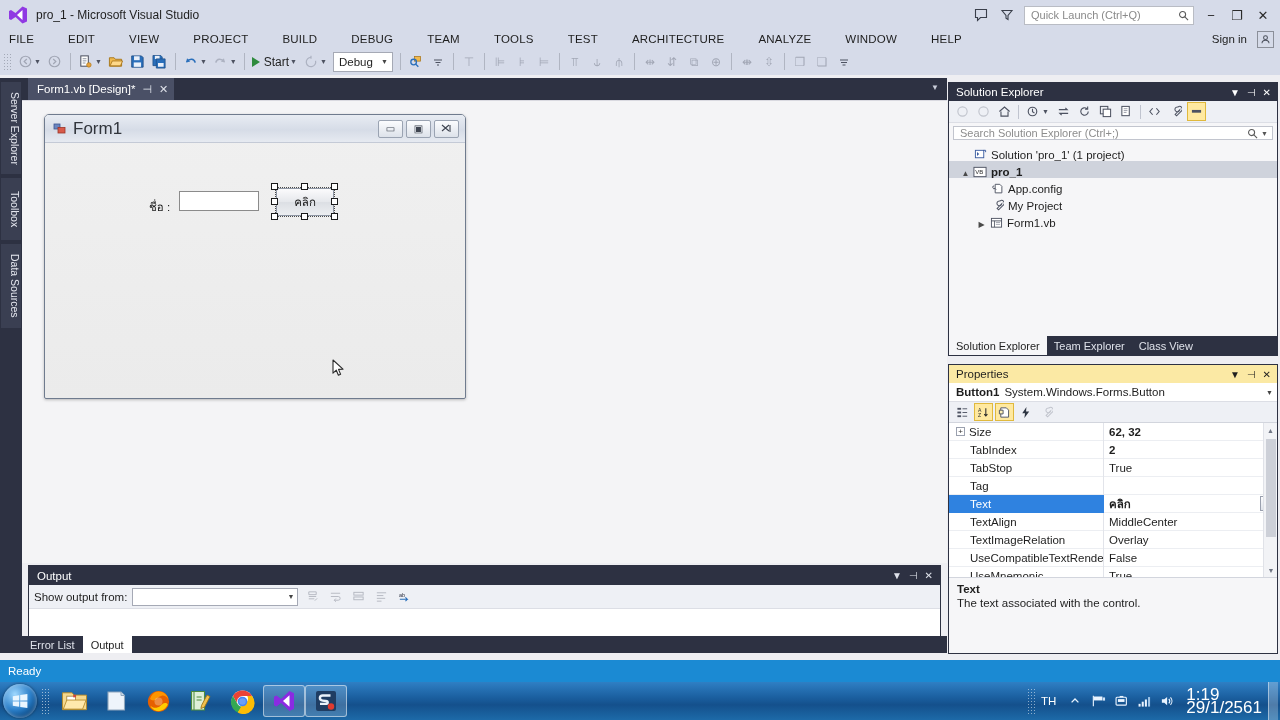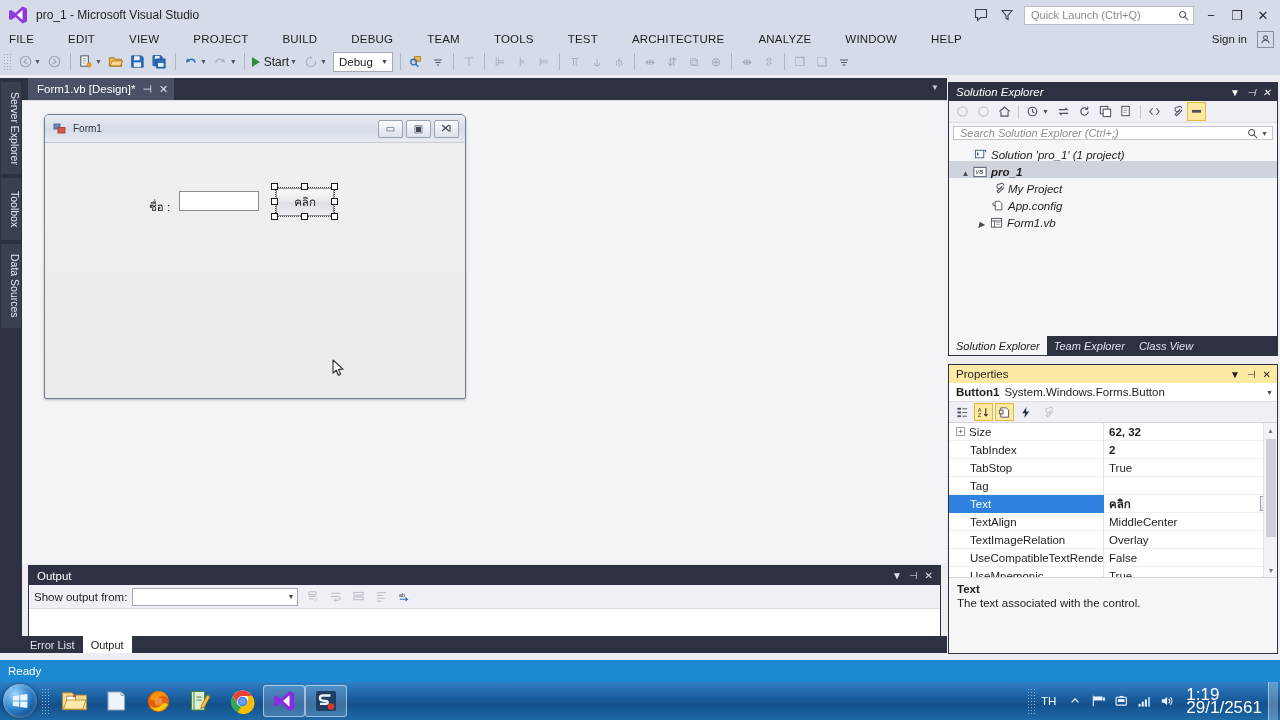--- a/index.html
+++ b/index.html
@@ -118,21 +118,21 @@
     border-radius:5px 5px 2px 2px;
     box-shadow:0 1px 3px rgba(0,0,0,.25);
   }
   .wf-title {
     height:28px; border-radius:4px 4px 0 0;
     background:linear-gradient(#e8ecf3,#d6dce7 55%,#e6eaf1);
     display:flex; align-items:center; padding:0 4px 0 8px;
     border-bottom:1px solid #c4cad6;
   }
   .wf-ico { width:13px; height:13px; margin-right:7px; }
-  .wf-name { font-size:10px; color:#31353c; }
+  .wf-name { font-size:17px; color:#31353c; }
   .wf-btns { margin-left:auto; display:flex; gap:3px; padding-right:2px; }
   .wf-btn {
     width:25px; height:18px; border:1px solid #9aa3b2; border-radius:2px;
     background:linear-gradient(#fbfcfe,#dde2ea);
     display:flex; align-items:center; justify-content:center;
     font-size:10px; color:#3e4450;
   }
   .wf-body { position:relative; height:255px; }
   .wf-label {
     position:absolute; left:104px; top:55px; font-size:11.5px; color:#1a1a1a;
@@ -190,21 +190,21 @@
     background:#2d3142; display:flex; align-items:flex-end;
   }
   .btab { height:17px; padding:0 8px; font-size:11px; color:#dfe2ea;
     display:flex; align-items:center; }
   .btab.active { background:#fff; color:#1e1e1e; }
 
   
   .panel {
     position:absolute; background:#f6f6f8; border:1px solid #2d3142;
   }
-  .se { left:948px; top:82px; width:330px; height:274px;font-style:italic; }
+  .se { left:948px; top:82px; width:330px; height:274px; }
   .panel-head {
     height:18px; display:flex; align-items:center; padding:0 4px 0 7px;
     font-size:11.5px; color:#fff; background:#2d3142;
   }
   .panel-head.yellow { background:#fbe9a4; color:#1e1e1e; }
   .ph-right { margin-left:auto; display:flex; align-items:center; gap:7px; padding-right:2px; }
   .ph-btn { font-size:10px; }
   .se-toolbar {
     height:22px; background:#eef0f5; display:flex; align-items:center; gap:2px;
     padding:0 4px; border-bottom:1px solid #dcdee5;
@@ -720,34 +720,34 @@
               <rect x="1" y="1" width="13" height="10" fill="#fff" stroke="#4d5261" stroke-width="1"></rect>
               <text x="2.4" y="8.4" font-size="6.4" fill="#2b2b2b" font-family="Liberation Sans">VB</text>
             </svg>
         </span>
         <span style="font-weight:bold">pro_1</span>
       </div>
 
       <div class="tr-row" style="padding-left:40px">
         <span class="tico">
           <svg width="13" height="13" viewBox="0 0 14 14">
-              <path d="M9.6 2.2a2.6 2.6 0 1 0 2 2.9l-5 5 1.6 1.6 5-5a2.6 2.6 0 0 0-3.6-4.5z" fill="none" stroke="#4d5261" stroke-width="1.1"></path>
-            </svg>
-        </span>
-        <span>My Project</span>
-      </div>
-
-      <div class="tr-row" style="padding-left:40px">
-        <span class="tico">
-          <svg width="13" height="13" viewBox="0 0 14 14">
               <path d="M4.5 2.5h5l2.2 2.2v7H4.5z" fill="#fff" stroke="#4d5261" stroke-width="1"></path>
               <path d="M3.4 4.2a1.5 1.5 0 1 0 .9 2.7l1.3 1.3" fill="none" stroke="#4d5261" stroke-width="1"></path>
             </svg>
         </span>
         <span>App.config</span>
+      </div>
+
+      <div class="tr-row" style="padding-left:40px">
+        <span class="tico">
+          <svg width="13" height="13" viewBox="0 0 14 14">
+              <path d="M9.6 2.2a2.6 2.6 0 1 0 2 2.9l-5 5 1.6 1.6 5-5a2.6 2.6 0 0 0-3.6-4.5z" fill="none" stroke="#4d5261" stroke-width="1.1"></path>
+            </svg>
+        </span>
+        <span>My Project</span>
       </div>
 
       <div class="tr-row" style="padding-left:26px">
         <span class="tw">▶</span>
         <span class="tico">
           <svg width="13" height="12" viewBox="0 0 14 13">
               <rect x="1.5" y="1.5" width="11" height="9.5" fill="#fff" stroke="#4d5261" stroke-width="1"></rect>
               <path d="M1.5 4.2h11" stroke="#4d5261" stroke-width="1"></path>
               <path d="M4.8 4.2v6.8" stroke="#4d5261" stroke-width=".9"></path>
               <path d="M6.3 6h4.6M6.3 8h4.6" stroke="#8b8f9c" stroke-width=".8"></path>

